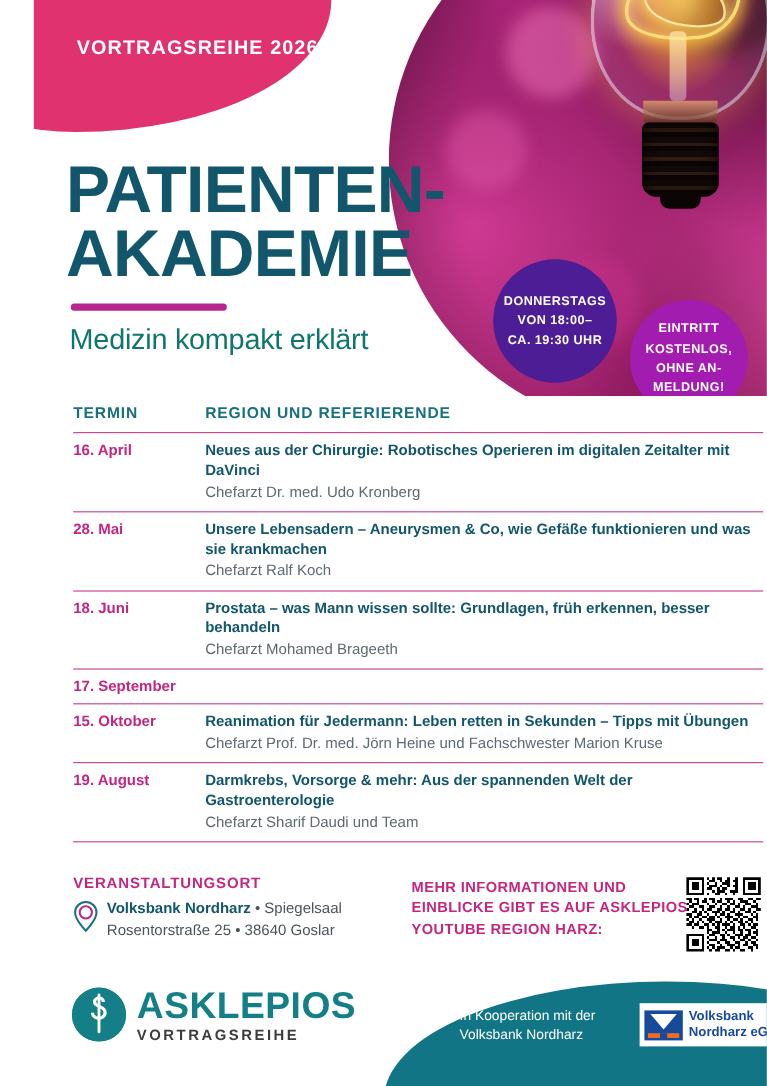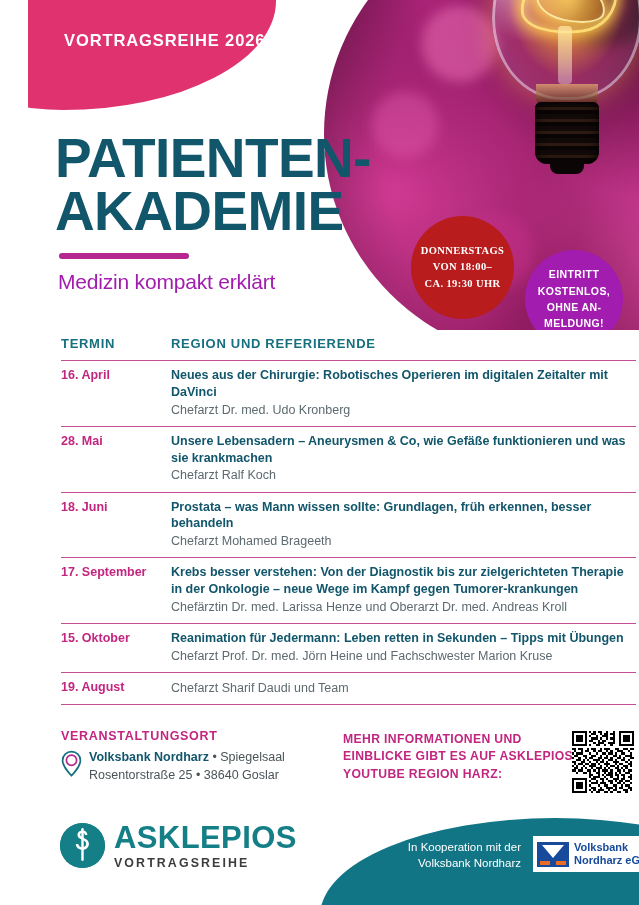--- a/index.html
+++ b/index.html
@@ -181,22 +181,22 @@
     width: 130px;
     height: 6px;
     border-radius: 3px;
     background: #b5278e;
   }
   .subtitle {
     position: absolute;
     z-index: 5;
     left: 30px;
     top: 270px;
-    color: #a21caf;
-    font-size: 21px;
+    color: #0f766e;
+    font-size: 24px;
     letter-spacing: -0.2px;
   }
 
   
   .badge {
     position: absolute;
     z-index: 6;
     border-radius: 50%;
     color: #ffffff;
     font-weight: bold;
@@ -204,25 +204,24 @@
     align-items: center;
     justify-content: center;
     text-align: center;
     white-space: pre-line;
   }
   .badge-time {
     left: 383px;
     top: 216px;
     width: 103px;
     height: 103px;
-    background: #b91c1c;
+    background: #4c1d95;
     font-size: 10.5px;
     line-height: 1.55;
     letter-spacing: 0.4px;
-    font-family: Liberation Serif, serif;
   }
   .badge-free {
     left: 497px;
     top: 250px;
     width: 98px;
     height: 98px;
     background: #a21caf;
     font-size: 10.5px;
     line-height: 1.55;
     letter-spacing: 0.4px;
@@ -323,21 +322,20 @@
     border-radius: 50%;
     background: #117585;
     z-index: 1;
   }
   .coop {
     position: absolute;
     z-index: 3;
     left: 355px;
     top: 839px;
     width: 138px;
-    text-align: right;
     color: #ffffff;
     font-size: 11.5px;
     line-height: 1.4;
     white-space: pre-line;
   }
   .vb-logo {
     position: absolute;
     z-index: 3;
     left: 505px;
     top: 836px;
@@ -480,37 +478,34 @@
     <div class="row">
       <div class="date">18. Juni</div>
       <div class="topic">
         <div class="t">Prostata – was Mann wissen sollte: Grundlagen, früh erkennen, besser behandeln</div>
         <div class="s">Chefarzt Mohamed Brageeth</div>
       </div>
     </div>
 
     <div class="row">
       <div class="date">17. September</div>
-      <div class="topic">
-        <div class="t">Krebs besser verstehen: Von der Diagnostik bis zur zielgerichteten Therapie in der Onkologie – neue Wege im Kampf gegen Tumorer-krankungen</div>
-        <div class="s">Chefärztin Dr. med. Larissa Henze und Oberarzt Dr. med. Andreas Kroll</div>
-      </div>
     </div>
 
     <div class="row">
       <div class="date">15. Oktober</div>
       <div class="topic">
         <div class="t">Reanimation für Jedermann: Leben retten in Sekunden – Tipps mit Übungen</div>
         <div class="s">Chefarzt Prof. Dr. med. Jörn Heine und Fachschwester Marion Kruse</div>
       </div>
     </div>
 
     <div class="row">
       <div class="date">19. August</div>
       <div class="topic">
+        <div class="t">Darmkrebs, Vorsorge &amp; mehr: Aus der spannenden Welt der Gastroenterologie</div>
         <div class="s">Chefarzt Sharif Daudi und Team</div>
       </div>
     </div>
   </div>
 
   <div class="venue">
     <div class="venue-head">VERANSTALTUNGSORT</div>
     <div class="venue-body">
       <div class="pin">
         <svg width="21" height="27" viewBox="0 0 21 27" aria-hidden="true">

